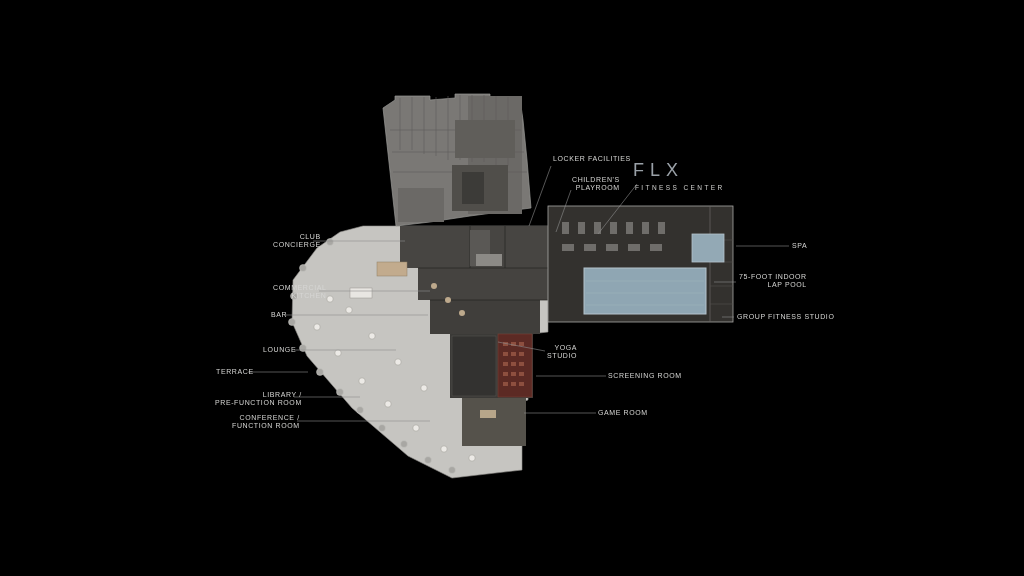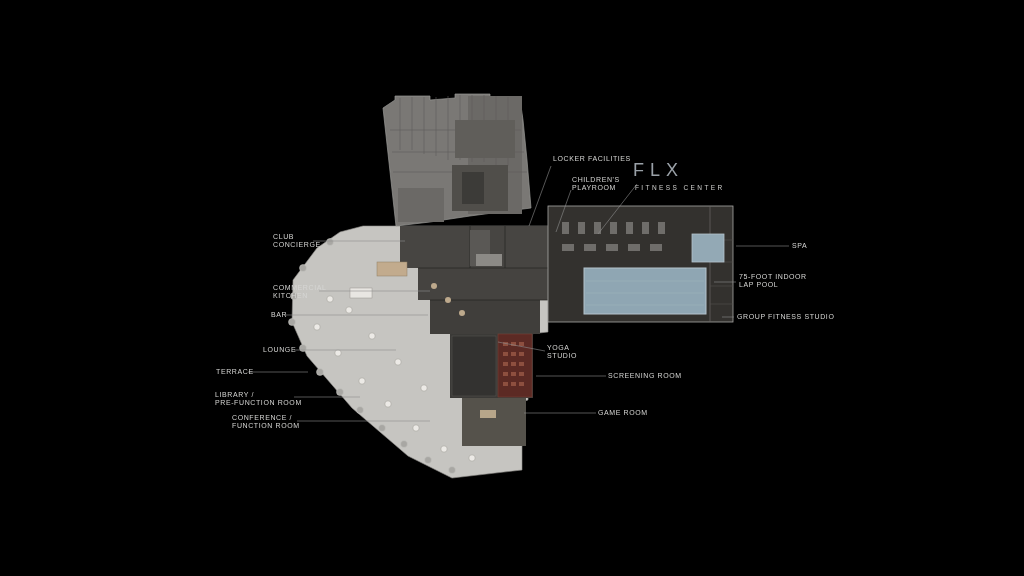--- a/index.html
+++ b/index.html
@@ -1,17 +1,17 @@
 <!DOCTYPE html>
 <html><head>
 <meta charset="utf-8">
 <style>
   html,body{margin:0;padding:0;background:#000;}
   .stage{position:relative;width:1024px;height:576px;background:#000;overflow:hidden;
-         font-family:"Liberation Sans", sans-serif;}
+         font-family:"Liberation Sans", sans-serif;text-align:right;}
   .plan-svg{position:absolute;left:0;top:0;width:1024px;height:576px;}
   .labels{position:absolute;left:0;top:0;width:100%;height:100%;pointer-events:none;}
   .label{position:absolute;color:#d6d6d4;font-size:7px;line-height:8px;
          letter-spacing:.6px;white-space:pre-line;}
   .logo-brand{position:absolute;color:#9aa1a8;font-size:18px;line-height:18px;
               letter-spacing:6px;font-weight:400;}
   .logo-sub{position:absolute;color:#d0d0ce;font-size:6.5px;letter-spacing:2.4px;}
 </style>
 </head>
 <body>

